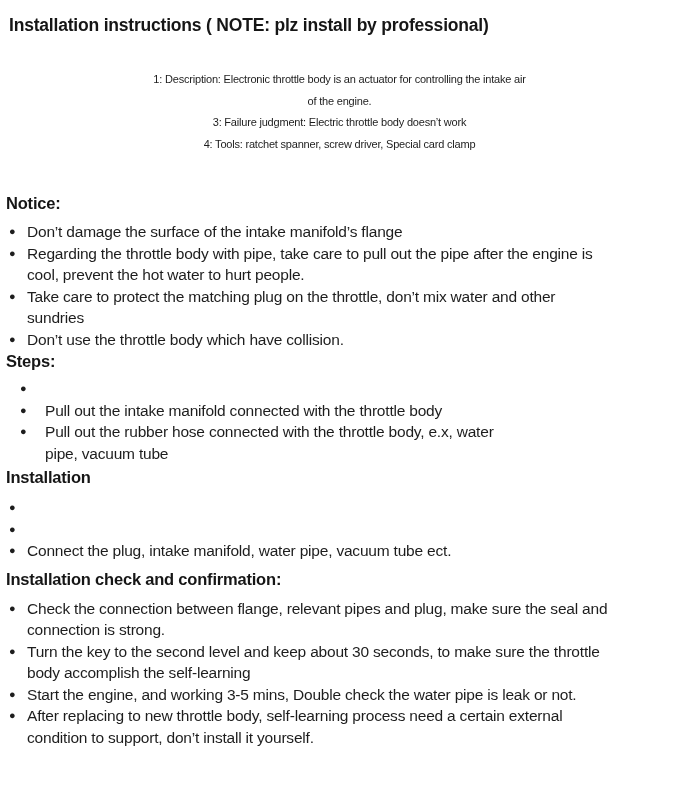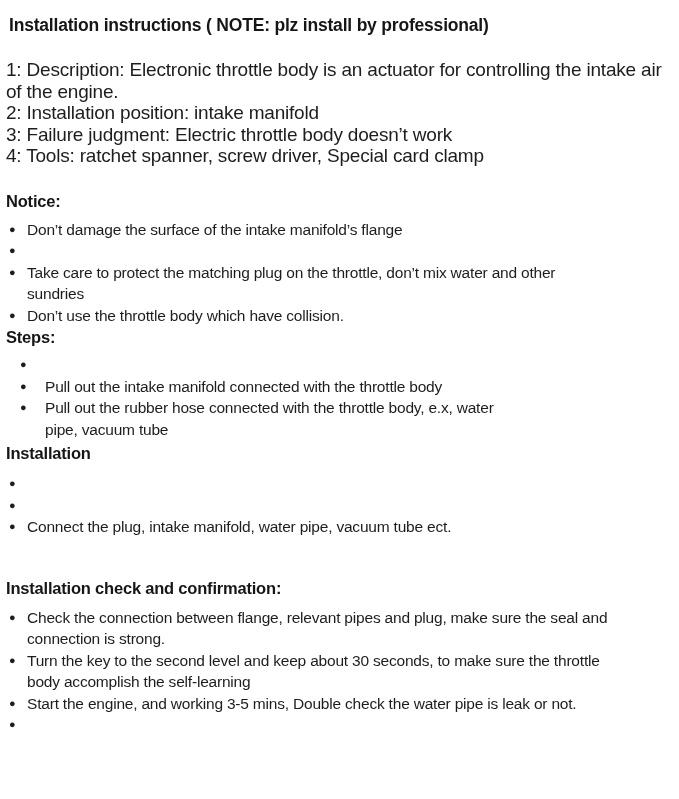--- a/index.html
+++ b/index.html
@@ -20,40 +20,41 @@
     letter-spacing: -0.2px;
   }
   .doc-title {
     font-size: 17.5px;
     font-weight: 700;
     line-height: 23px;
     padding-left: 3px;
     color: #161616;
   }
   .intro {
-    margin-top: 22px;
-    font-size: 19px;
+    margin-top: 32px;
+    font-size: 11px;
     line-height: 21.5px;
+    text-align: center;
   }
   .intro-line {
     white-space: pre-line;
   }
   .section-heading {
     font-size: 16.5px;
     font-weight: 700;
     line-height: 22px;
     color: #161616;
   }
-  .mt-notice-h   { margin-top: 23px; }
+  .mt-notice-h   { margin-top: 37px; }
   .mt-notice-l   { margin-top: 7px; }
   .mt-steps-h    { }
   .mt-steps-l    { margin-top: 6px; }
   .mt-install-h  { margin-top: 2px; }
   .mt-install-l  { margin-top: 9px; }
-  .mt-check-h    { margin-top: 39px; }
+  .mt-check-h    { margin-top: 6px; }
   .mt-check-l    { margin-top: 8px; }
   .bullet-list {
     font-size: 15.5px;
     line-height: 21.5px;
   }
   .bullet-row {
     display: flex;
     align-items: flex-start;
   }
   .bullet {
@@ -73,33 +74,34 @@
 </head>
 <body>
 
 <div class="page">
 
   <div class="doc-title">Installation instructions ( NOTE: plz install by professional)</div>
 
   <div class="intro">
     <div class="intro-line">1: Description: Electronic throttle body is an actuator for controlling the intake air
 of the engine.</div>
-    <div class="intro-line">2: Installation position: intake manifold</div>
     <div class="intro-line">3: Failure judgment: Electric throttle body doesn’t work</div>
     <div class="intro-line">4: Tools: ratchet spanner, screw driver, Special card clamp</div>
   </div>
 
   <div class="section-heading mt-notice-h">Notice:</div>
   <div class="bullet-list tight mt-notice-l">
     <div class="bullet-row">
       <span class="bullet">●</span>
       <span class="bullet-text">Don’t damage the surface of the intake manifold’s flange</span>
     </div>
     <div class="bullet-row">
       <span class="bullet">●</span>
+      <span class="bullet-text">Regarding the throttle body with pipe, take care to pull out the pipe after the engine is
+cool, prevent the hot water to hurt people.</span>
     </div>
     <div class="bullet-row">
       <span class="bullet">●</span>
       <span class="bullet-text">Take care to protect the matching plug on the throttle, don’t mix water and other
 sundries</span>
     </div>
     <div class="bullet-row">
       <span class="bullet">●</span>
       <span class="bullet-text">Don’t use the throttle body which have collision.</span>
     </div>
@@ -146,16 +148,18 @@
       <span class="bullet">●</span>
       <span class="bullet-text">Turn the key to the second level and keep about 30 seconds, to make sure the throttle
 body accomplish the self-learning</span>
     </div>
     <div class="bullet-row">
       <span class="bullet">●</span>
       <span class="bullet-text">Start the engine, and working 3-5 mins, Double check the water pipe is leak or not.</span>
     </div>
     <div class="bullet-row">
       <span class="bullet">●</span>
+      <span class="bullet-text">After replacing to new throttle body, self-learning process need a certain external
+condition to support, don’t install it yourself.</span>
     </div>
   </div>
 
 </div>
 
 </body></html>

